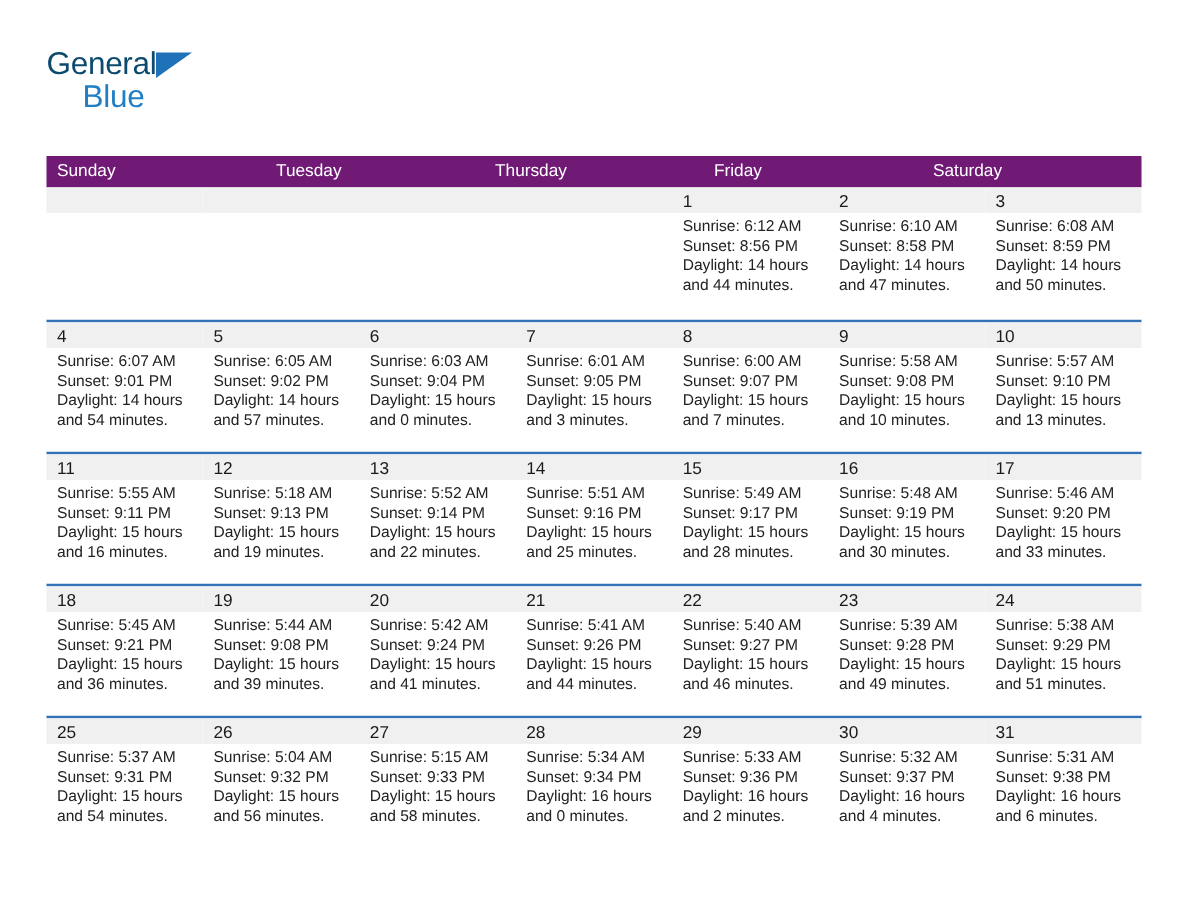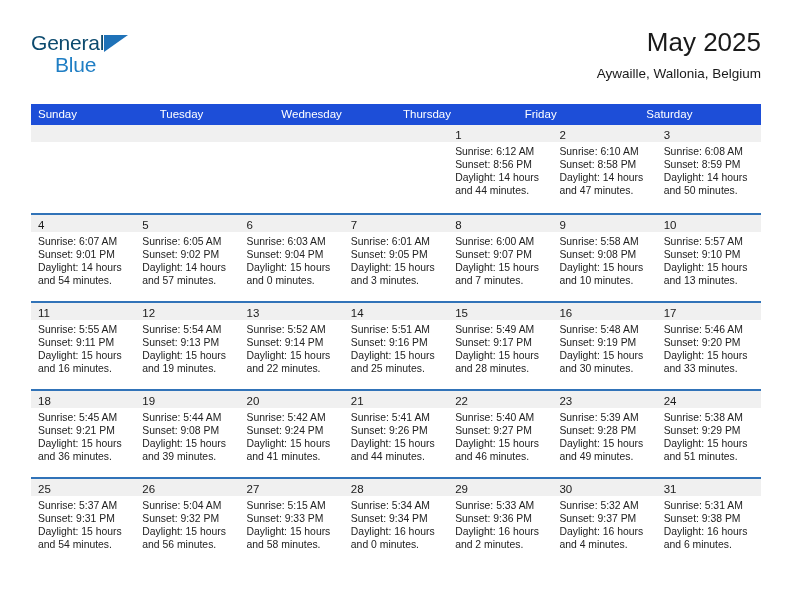--- a/index.html
+++ b/index.html
@@ -90,21 +90,21 @@
 
   
   .calendar {
     position: absolute;
     left: 31px;
     top: 104px;
     width: 730px;
   }
   .dow-row {
     display: flex;
-    background: #1d4ed8;
+    background: #701a75;
     height: 21px;
   }
   .dow {
     flex: 1 1 0;
     color: #ffffff;
     font-size: 11.5px;
     line-height: 21px;
     padding-left: 7px;
     box-sizing: border-box;
     white-space: nowrap;
@@ -153,33 +153,28 @@
 
   <div class="top">
 
     <div class="brand">
       <div class="brand-line1">
         <span class="word">General</span><span class="brand-tri"></span>
       </div>
       <div class="brand-line2">Blue</div>
     </div>
 
-    <div class="title-block">
-      <h1 class="cal-title">May 2025</h1>
-      <div class="cal-subtitle">Aywaille, Wallonia, Belgium</div>
-    </div>
 
   </div>
 
   <div class="calendar">
 
     <div class="dow-row">
       <div class="dow">Sunday</div>
       <div class="dow">Tuesday</div>
-      <div class="dow">Wednesday</div>
       <div class="dow">Thursday</div>
       <div class="dow">Friday</div>
       <div class="dow">Saturday</div>
     </div>
 
     <div id="weeks-container">
         <div class="week">
           <div class="cell empty">
             <div class="daynum-strip"><span class="daynum"></span></div>
           </div>
@@ -291,21 +286,21 @@
             <div class="info">
               <div>Sunrise: 5:55 AM</div>
               <div>Sunset: 9:11 PM</div>
               <div>Daylight: 15 hours</div>
               <div>and 16 minutes.</div>
             </div>
           </div>
           <div class="cell">
             <div class="daynum-strip"><span class="daynum">12</span></div>
             <div class="info">
-              <div>Sunrise: 5:54 AM</div>
+              <div>Sunrise: 5:18 AM</div>
               <div>Sunset: 9:13 PM</div>
               <div>Daylight: 15 hours</div>
               <div>and 19 minutes.</div>
             </div>
           </div>
           <div class="cell">
             <div class="daynum-strip"><span class="daynum">13</span></div>
             <div class="info">
               <div>Sunrise: 5:52 AM</div>
               <div>Sunset: 9:14 PM</div>

